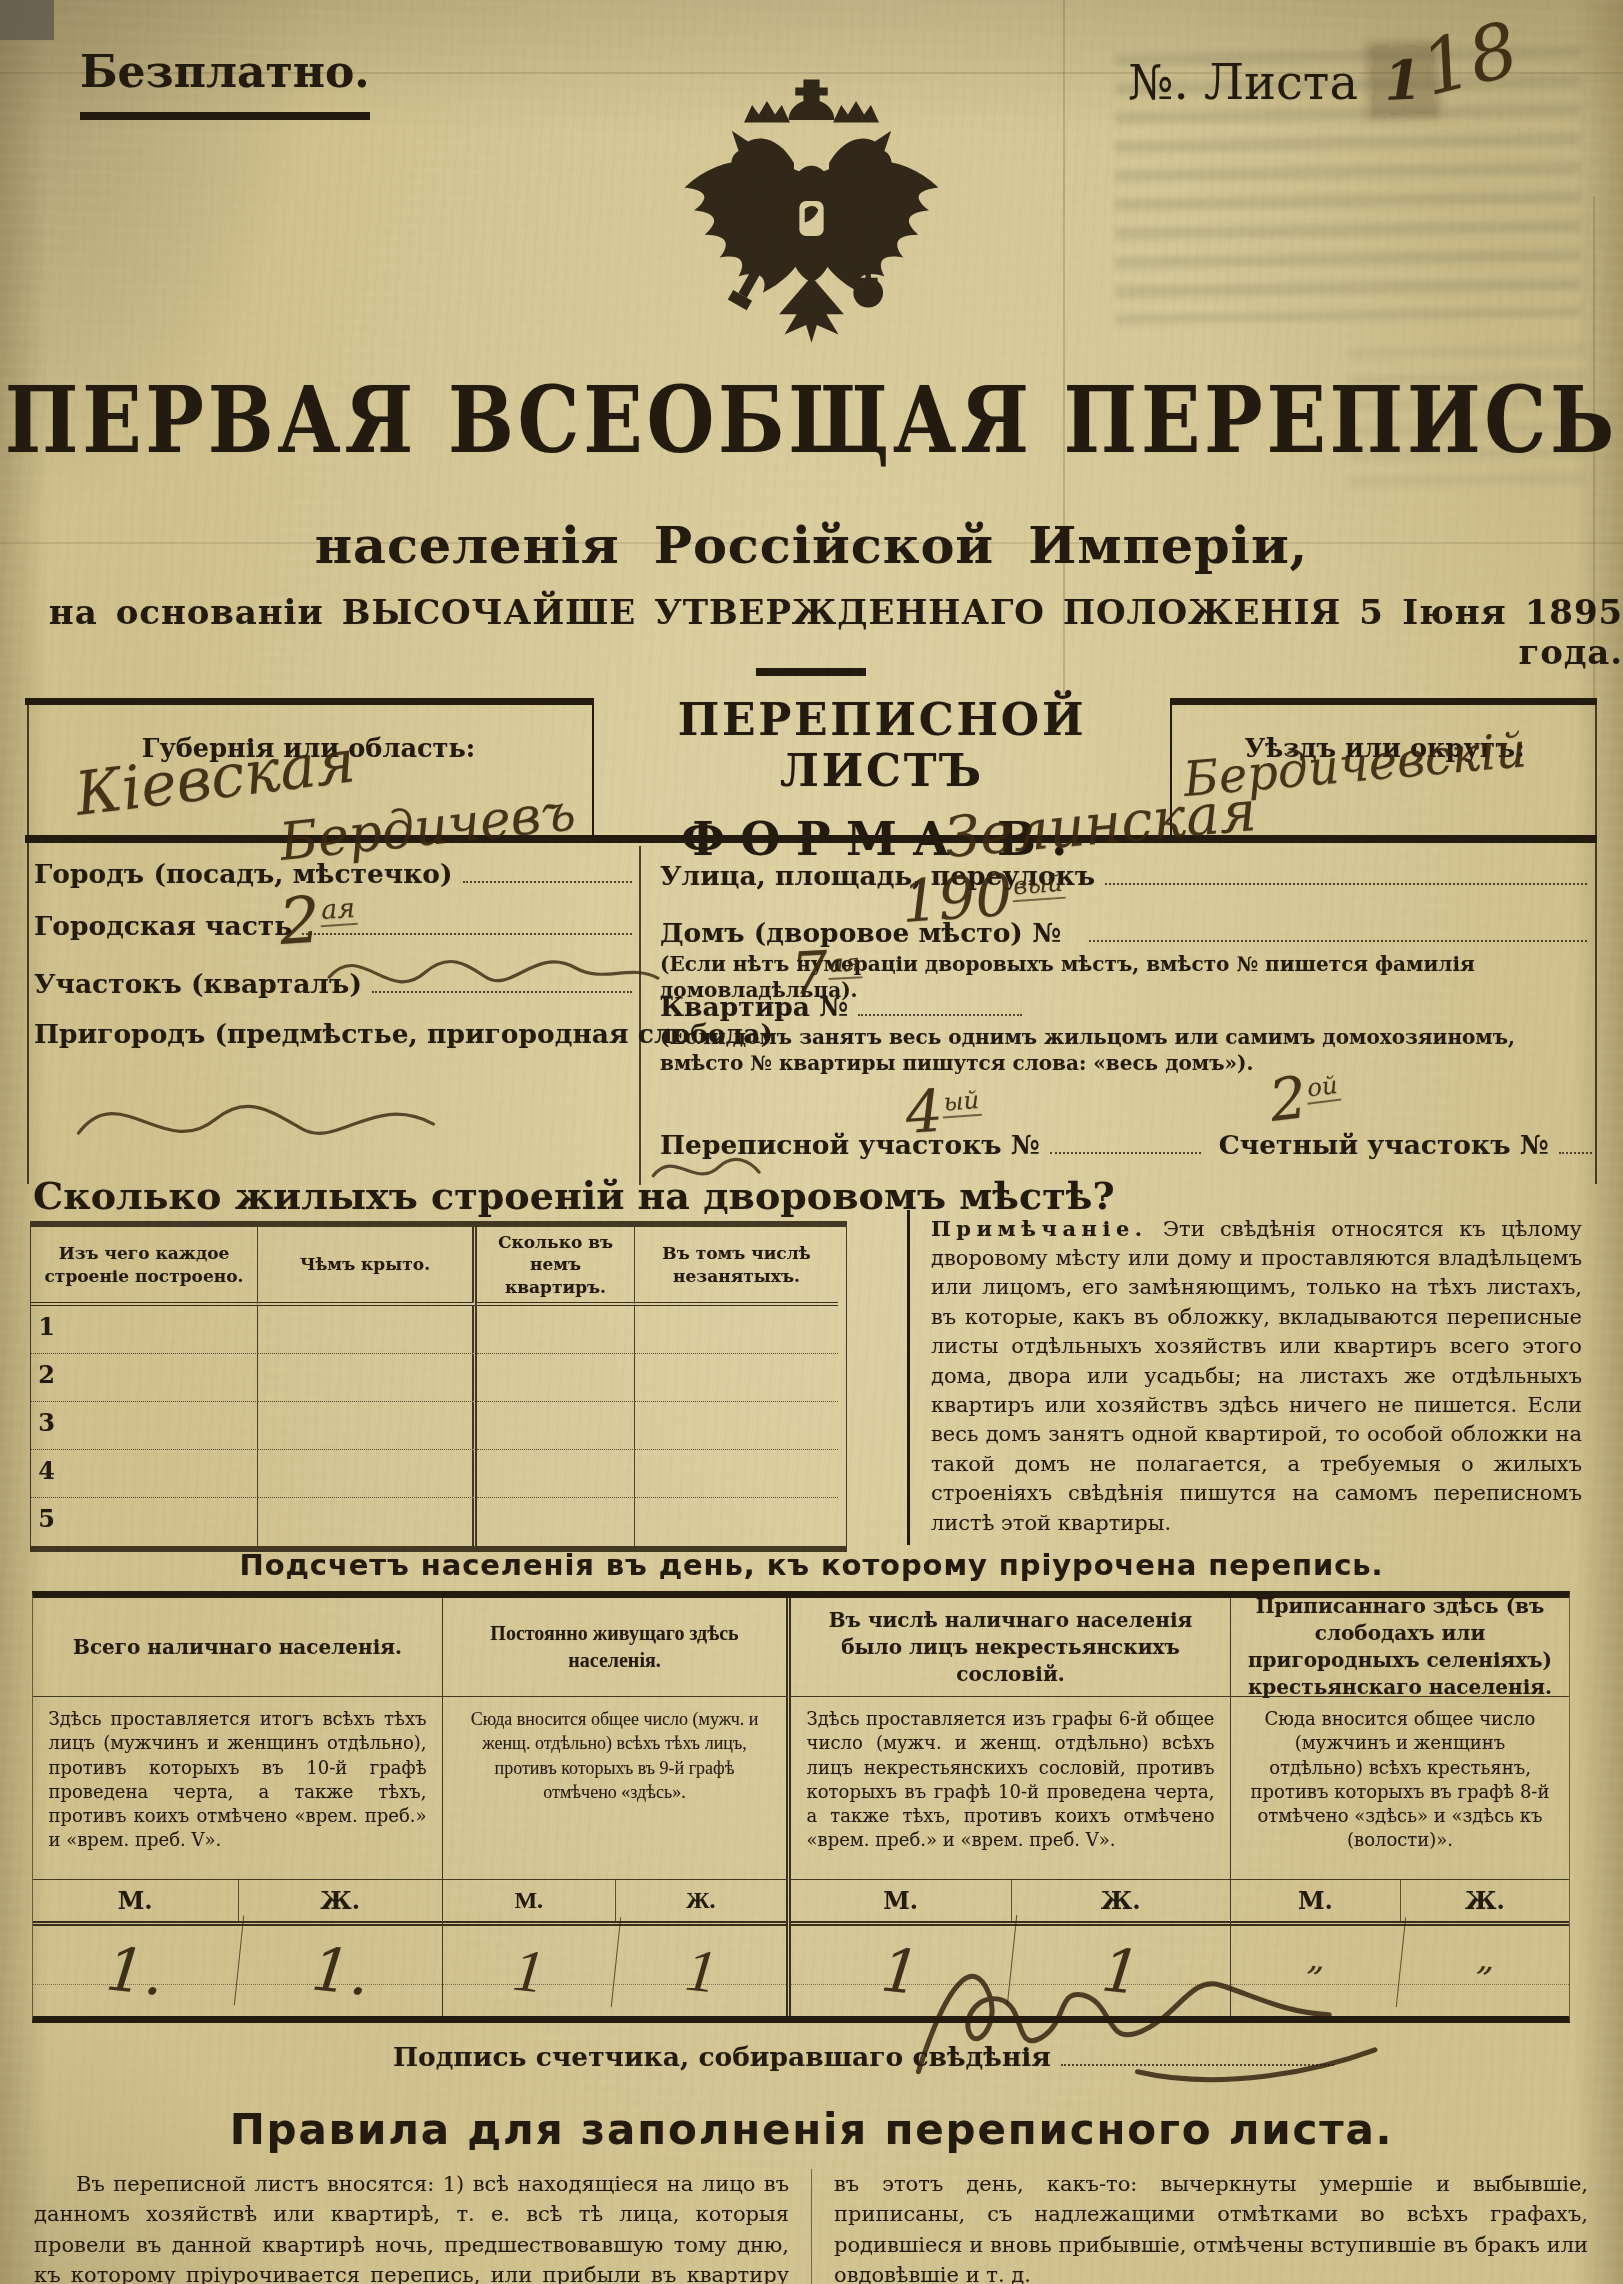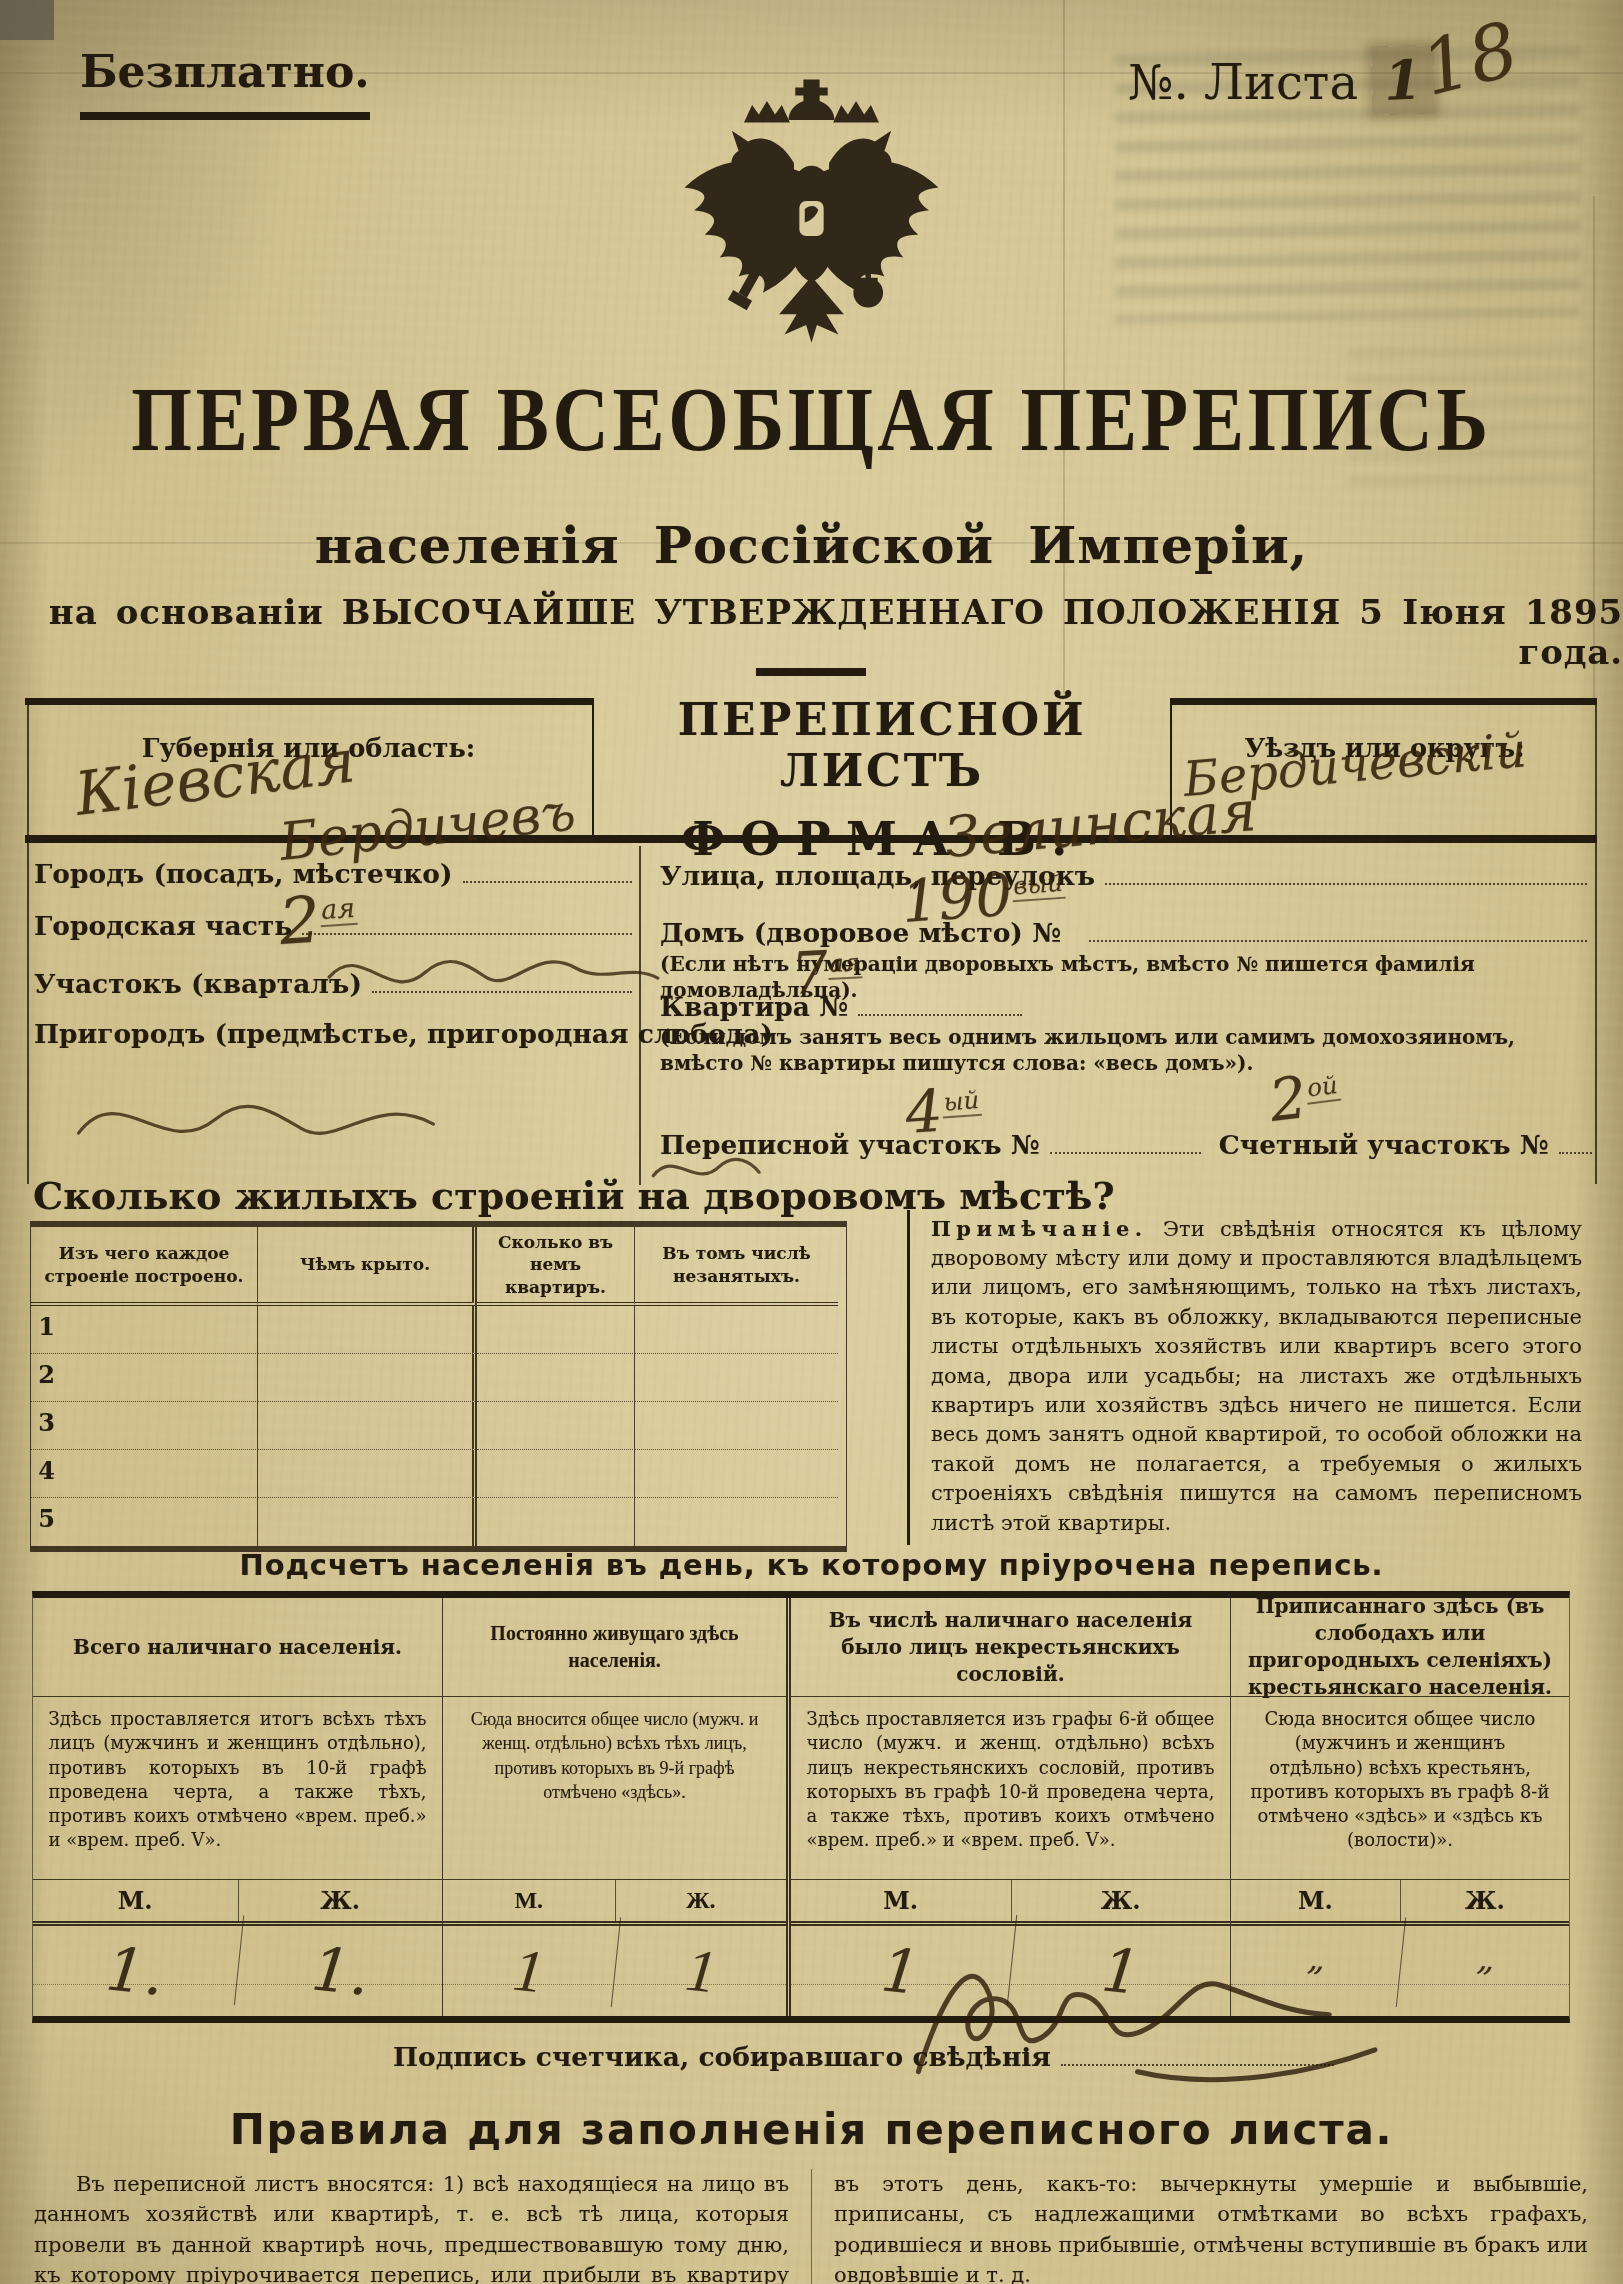--- a/index.html
+++ b/index.html
@@ -42,21 +42,21 @@
     background:rgba(72,56,28,.26); box-shadow:0 0 10px 4.6px rgba(72,56,28,.26); }
   .stamp span{ font-size:54px; font-weight:bold; color:rgba(45,32,14,.92); font-style:italic; }
   .hw{ position:absolute; font-style:italic; color:rgba(56,38,14,.88); white-space:nowrap;
     transform-origin:left bottom; text-shadow:0 0.5px 0.9px rgba(56,38,14,.28); }
   .hw .sup{ font-size:.42em; vertical-align:super; border-bottom:2.3px solid rgba(56,38,14,.65); padding:0 1.8px; }
   .hw18{ left:1434px; top:25px; font-size:75px; transform:rotate(-14deg); }
 
   .eagle{ position:absolute; left:663px; top:72px; width:297px; height:274px; opacity:.93 }
 
   .title-main{ position:absolute; left:0; top:374px; width:100%; text-align:center;
-    font-size:78px; font-weight:bold; letter-spacing:3.7px;font-family:Liberation Serif, serif; }
+    font-size:78px; font-weight:bold; letter-spacing:3.7px; }
   .title-main span{ display:inline-block; transform:scaleY(1.18); }
   .title-sub{ position:absolute; left:0; top:515px; width:100%; text-align:center;
     font-size:51px; font-weight:bold; word-spacing:15.5px; letter-spacing:0.9px; }
   .title-basis{ position:absolute; left:0; top:592px; width:100%; text-align:right;
     font-size:34px; font-weight:bold; letter-spacing:0.9px; word-spacing:5.5px; }
   .shortbar{ position:absolute; left:756px; top:668px; width:110px; height:7.8px; background:#241b10; }
 
   
   .band{ position:absolute; left:25px; top:698px; width:1572px; height:145px; display:flex;
     border-bottom:8.2px solid #241b10; }

